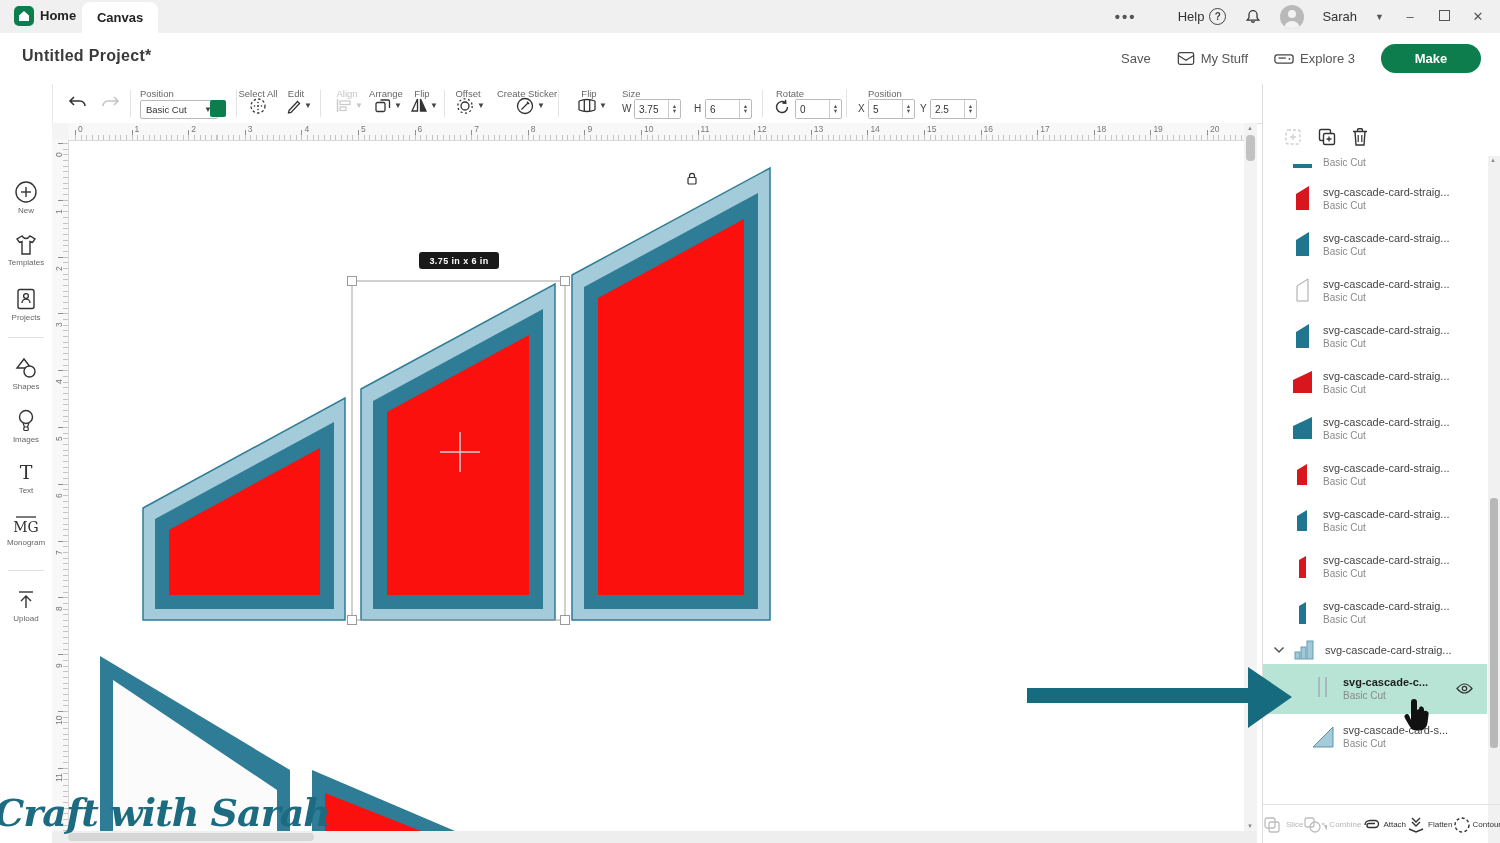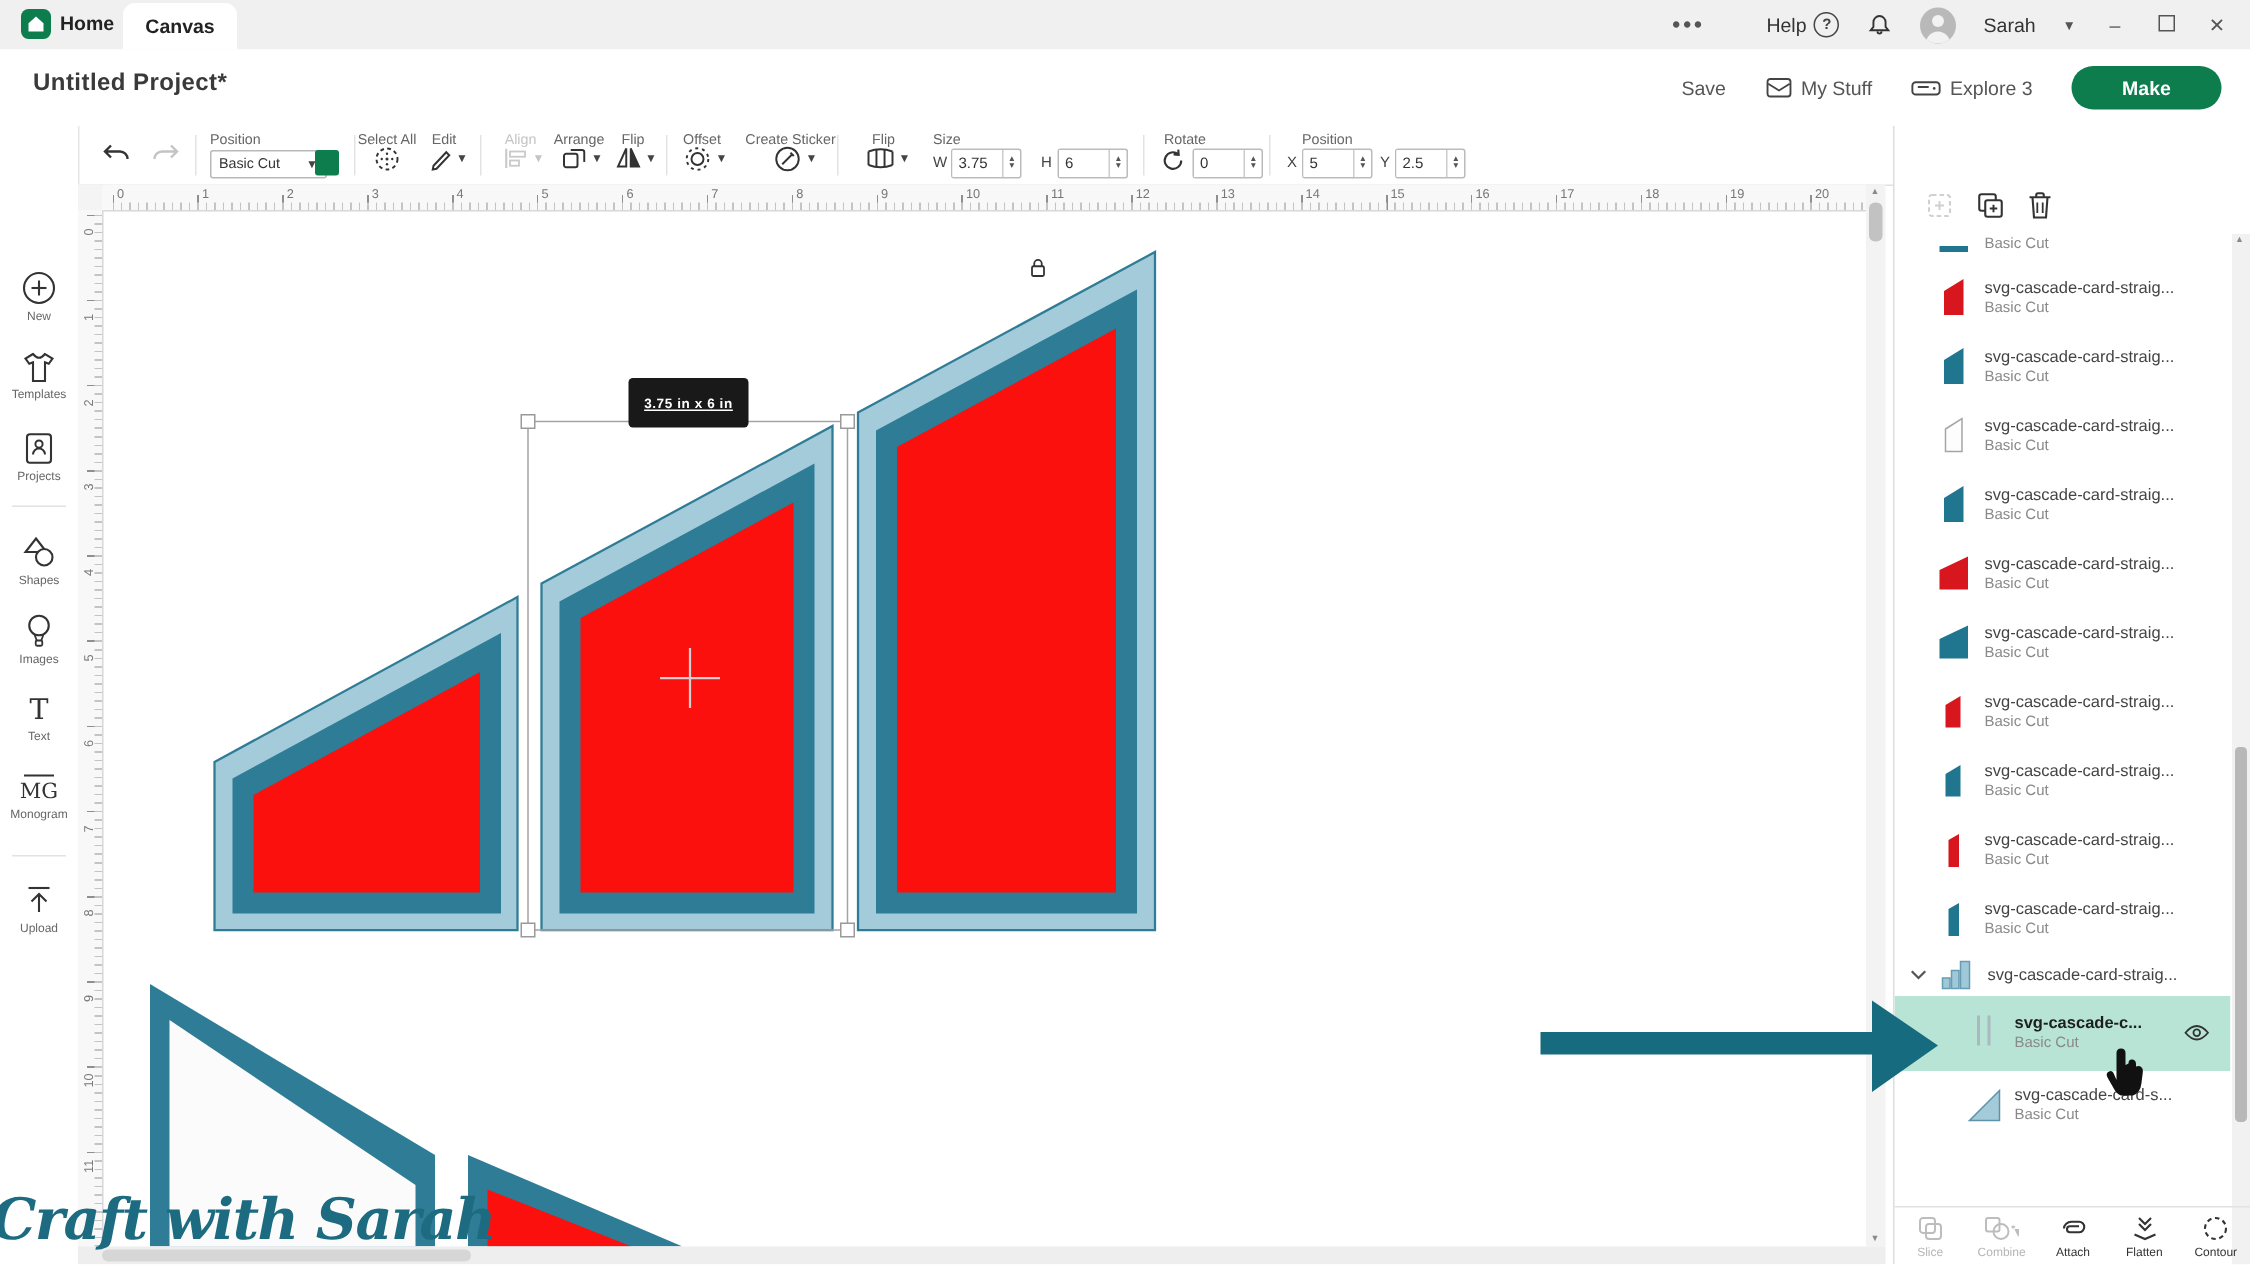--- a/index.html
+++ b/index.html
@@ -50,21 +50,21 @@
   .hruler{position:absolute;left:68px;top:123px;width:1176px;height:17px;background:#f8f8f8;border-bottom:1px solid #d9d9d9;
     background-image:repeating-linear-gradient(to right,#c4c4c4 0 1px,transparent 1px 5.66px),repeating-linear-gradient(to right,#8f8f8f 0 1px,transparent 1px 56.6px);
     background-size:100% 5px,100% 10px;background-position:7px 100%,7px 100%;background-repeat:no-repeat;}
   .hruler span{position:absolute;top:1px;font-size:8.5px;color:#777;}
   .vruler{position:absolute;left:52px;top:140px;width:16px;height:691px;background:#f8f8f8;border-right:1px solid #d9d9d9;
     background-image:repeating-linear-gradient(to bottom,#c4c4c4 0 1px,transparent 1px 5.68px),repeating-linear-gradient(to bottom,#8f8f8f 0 1px,transparent 1px 56.8px);
     background-size:5px 100%,10px 100%;background-position:100% 3px,100% 3px;background-repeat:no-repeat;}
   .vruler span{position:absolute;left:1px;width:12px;font-size:8.5px;color:#777;transform:rotate(-90deg);}
   
   .canvas-svg{position:absolute;left:68px;top:140px;}
-  .size-tip{position:absolute;left:419px;top:252px;width:80px;height:33px;background:#191919;border-radius:3px;color:#fff;font-size:9px;font-weight:bold;display:flex;align-items:center;justify-content:center;letter-spacing:.4px;text-decoration:underline;}
+  .size-tip{position:absolute;left:419px;top:252px;width:80px;height:17px;background:#191919;border-radius:3px;color:#fff;font-size:9px;font-weight:bold;display:flex;align-items:center;justify-content:center;letter-spacing:.4px;}
   .watermark{position:absolute;left:-6px;top:790px;font-family:"DejaVu Serif",serif;font-style:italic;font-weight:bold;font-size:38px;color:#1d6b80;letter-spacing:-1px;z-index:60;}
   .arrow-svg{position:absolute;left:1020px;top:660px;z-index:55;}
   .cursor-svg{position:absolute;left:1400px;top:694px;z-index:65;}
   
   .vscroll{position:absolute;left:1244px;top:123px;width:13px;height:708px;background:#f3f3f3;}
   .vscroll .thumb{position:absolute;left:2px;top:12px;width:9px;height:26px;background:#c2c2c2;border-radius:4px;}
   .scroll-arrow{position:absolute;font-size:6px;color:#8a8a8a;left:3px;}
   .hscroll{position:absolute;left:52px;top:831px;width:1205px;height:12px;background:#eeeeee;z-index:50;}
   .hscroll .thumb{position:absolute;left:16px;top:2px;width:246px;height:8px;background:#d6d6d6;border-radius:4px;}
   
@@ -84,21 +84,21 @@
   .lr-name{font-size:11px;color:#444;white-space:nowrap;}
   .lr-type{font-size:10px;color:#8a8a8a;}
   .sel .lr-name{font-weight:bold;color:#1e1e1e;}
   .eye{position:absolute;right:14px;top:18px;}
   .plist-scroll{position:absolute;left:225px;top:72px;width:12px;height:698px;background:#f1f1f1;}
   .plist-scroll .thumb{position:absolute;left:2px;top:342px;width:8px;height:250px;background:#b8b8b8;border-radius:3px;}
   .blank-row{position:absolute;left:0;top:686px;width:238px;height:34px;display:flex;align-items:center;gap:12px;padding-left:12px;box-sizing:border-box;}
   .blank-swatch{width:40px;height:28px;background:#fff;border:1px solid #bdbdbd;}
   .blank-label{font-size:8.5px;color:#555;}
   .pbottom{position:absolute;left:0;top:720px;width:238px;height:39px;border-top:1px solid #e2e2e2;display:flex;}
-  .pb-act{flex:1;display:flex;flex-direction:column;align-items:center;justify-content:center;gap:2px;}
+  .pb-act{flex:1;display:flex;flex-direction:row;align-items:center;justify-content:space-between;gap:2px;}
   .pb-act span{font-size:8px;color:#333;}
   .pb-act.disabled span{color:#b5b5b5;}
   .pb-act.disabled svg *{stroke:#bdbdbd!important;}
 </style>
 </head>
 <body>
 
 <div id="app">
 
   <div class="titlebar">

